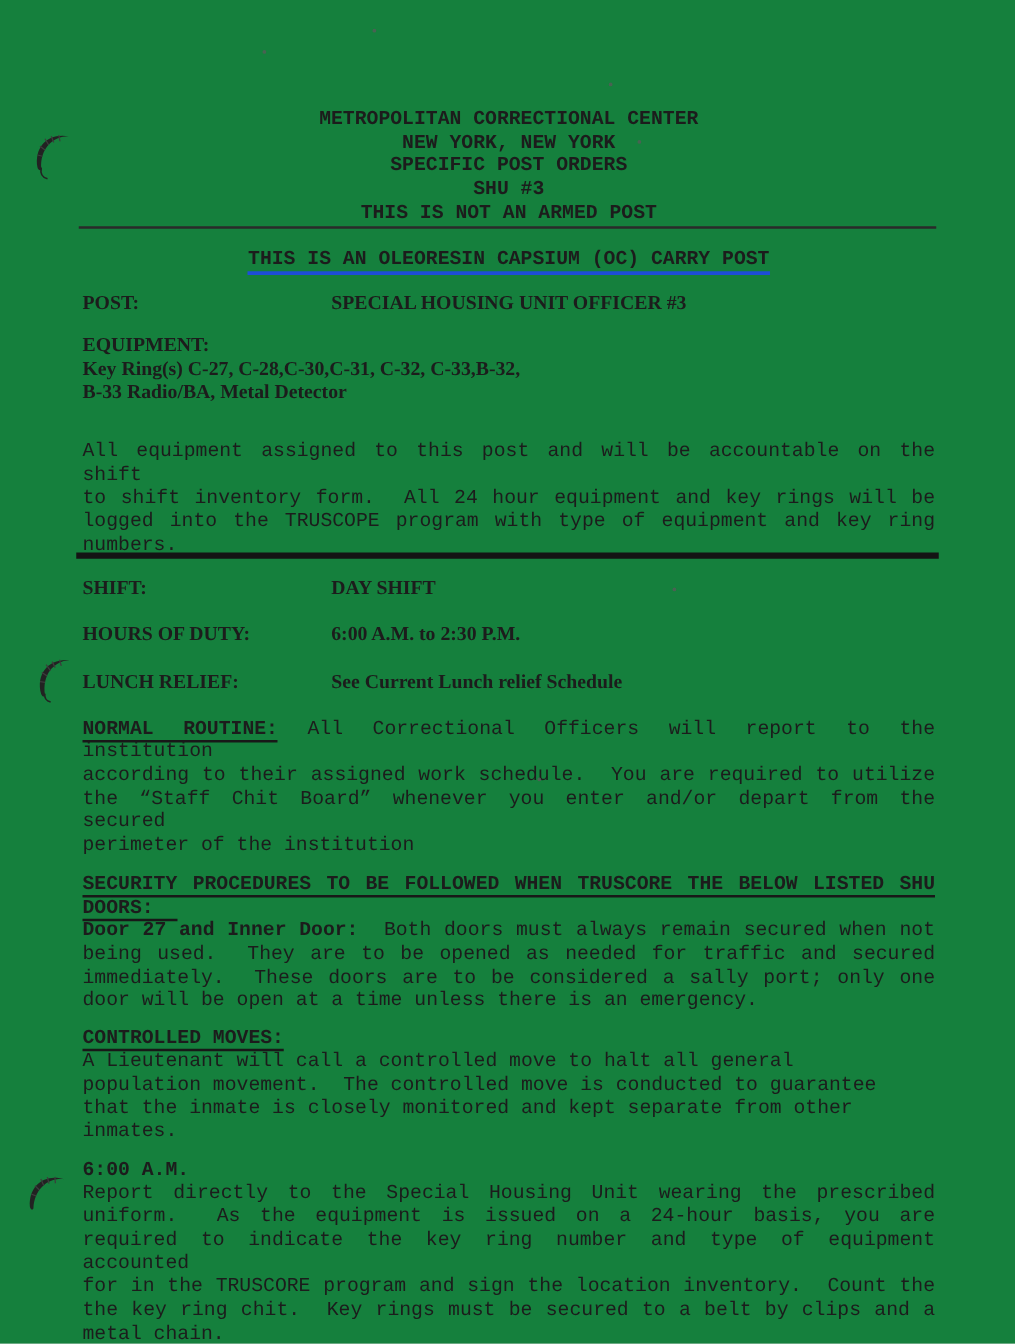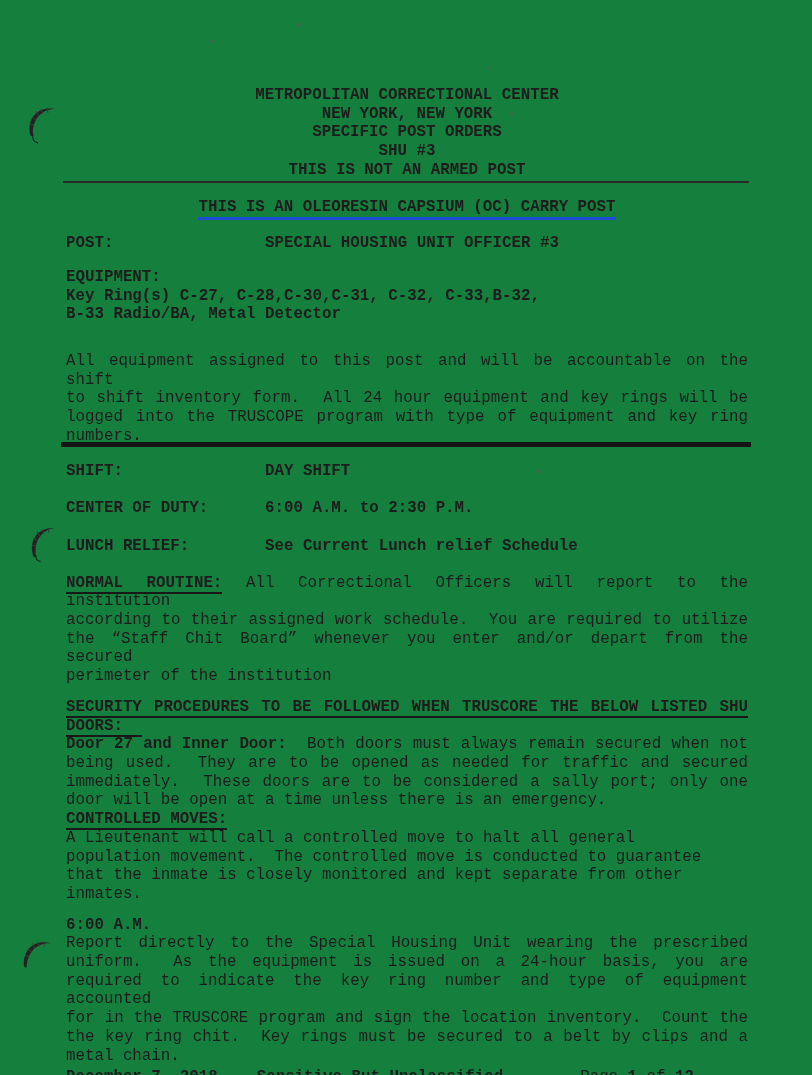--- a/index.html
+++ b/index.html
@@ -14,34 +14,34 @@
   .u { border-bottom:2px solid #181818; }
   .line { min-height:18.7px; white-space:normal; }
   .just { text-align:justify; text-align-last:justify; }
   
   #hdr { padding-top:86px; text-align:center; font-weight:bold; }
   .rule-thin { margin:1px 0 0 63px; width:686px; height:2px; background:#2a2a2a; }
   .rule-thick { margin:-4px 0 0 61px; width:690px; height:5px; background:#141414; }
   #banner-wrap { margin-top:15px; text-align:center; }
   #banner { font-weight:bold; border-bottom:3px solid #1d4ed8; padding-bottom:1px; }
   
-  .row { font-weight:bold; display:flex; }
+  .row { font-weight:bold; display:flex;font-family:Liberation Serif, serif; }
   .lbl { flex:0 0 auto; }
   .w21 { width:199px; }
   .w16 { width:152px; }
   #row-post { margin-top:18px; }
   #row-equip { margin-top:15px;flex-direction:column; }
   #row-shift { margin-top:15px; }
   #row-hours { margin-top:19px; }
   #row-lunch { margin-top:19px; }
   
   #note { margin-top:28px; }
   #normal { margin-top:18px; }
   #sec-head { margin-top:12px; font-weight:bold; }
-  #cm-head { }
+  #cm-head { margin-top:11px; }
   #am-head { margin-top:12px; }
   
   #footer { margin-top:3px; display:flex; }
   #footer .cls { margin-left:39px; }
   #footer .pg { margin-left:77px; }
   
   .crescent { position:absolute; width:40px; height:42px; }
   .speck { position:absolute; width:3px; height:3px; border-radius:50%; background:#5a5a5a; opacity:.75; }
 </style>
 </head>
@@ -105,21 +105,21 @@
       <div class="line"><span class="">numbers.</span></div>
     </div>
 
   <div class="rule-thick"></div>
 
   <div id="row-shift" class="row c">
     <span class="lbl w21">SHIFT:</span>
     <span class="val">DAY SHIFT</span>
   </div>
   <div id="row-hours" class="row c">
-    <span class="lbl w21">CENTER OF DUTY:</span>
+    <span class="lbl w21">HOURS OF DUTY:</span>
     <span class="val">6:00 A.M. to 2:30 P.M.</span>
   </div>
   <div id="row-lunch" class="row c">
     <span class="lbl w21">LUNCH RELIEF:</span>
     <span class="val">See Current Lunch relief Schedule</span>
   </div>
 
   <div id="normal" class="para c">
       <div class="line just"><span class="b u">NORMAL ROUTINE:</span><span class=""> All Correctional Officers will report to the institution</span></div>
       <div class="line just"><span class="">according to their assigned work schedule.&nbsp; You are required to utilize</span></div>

